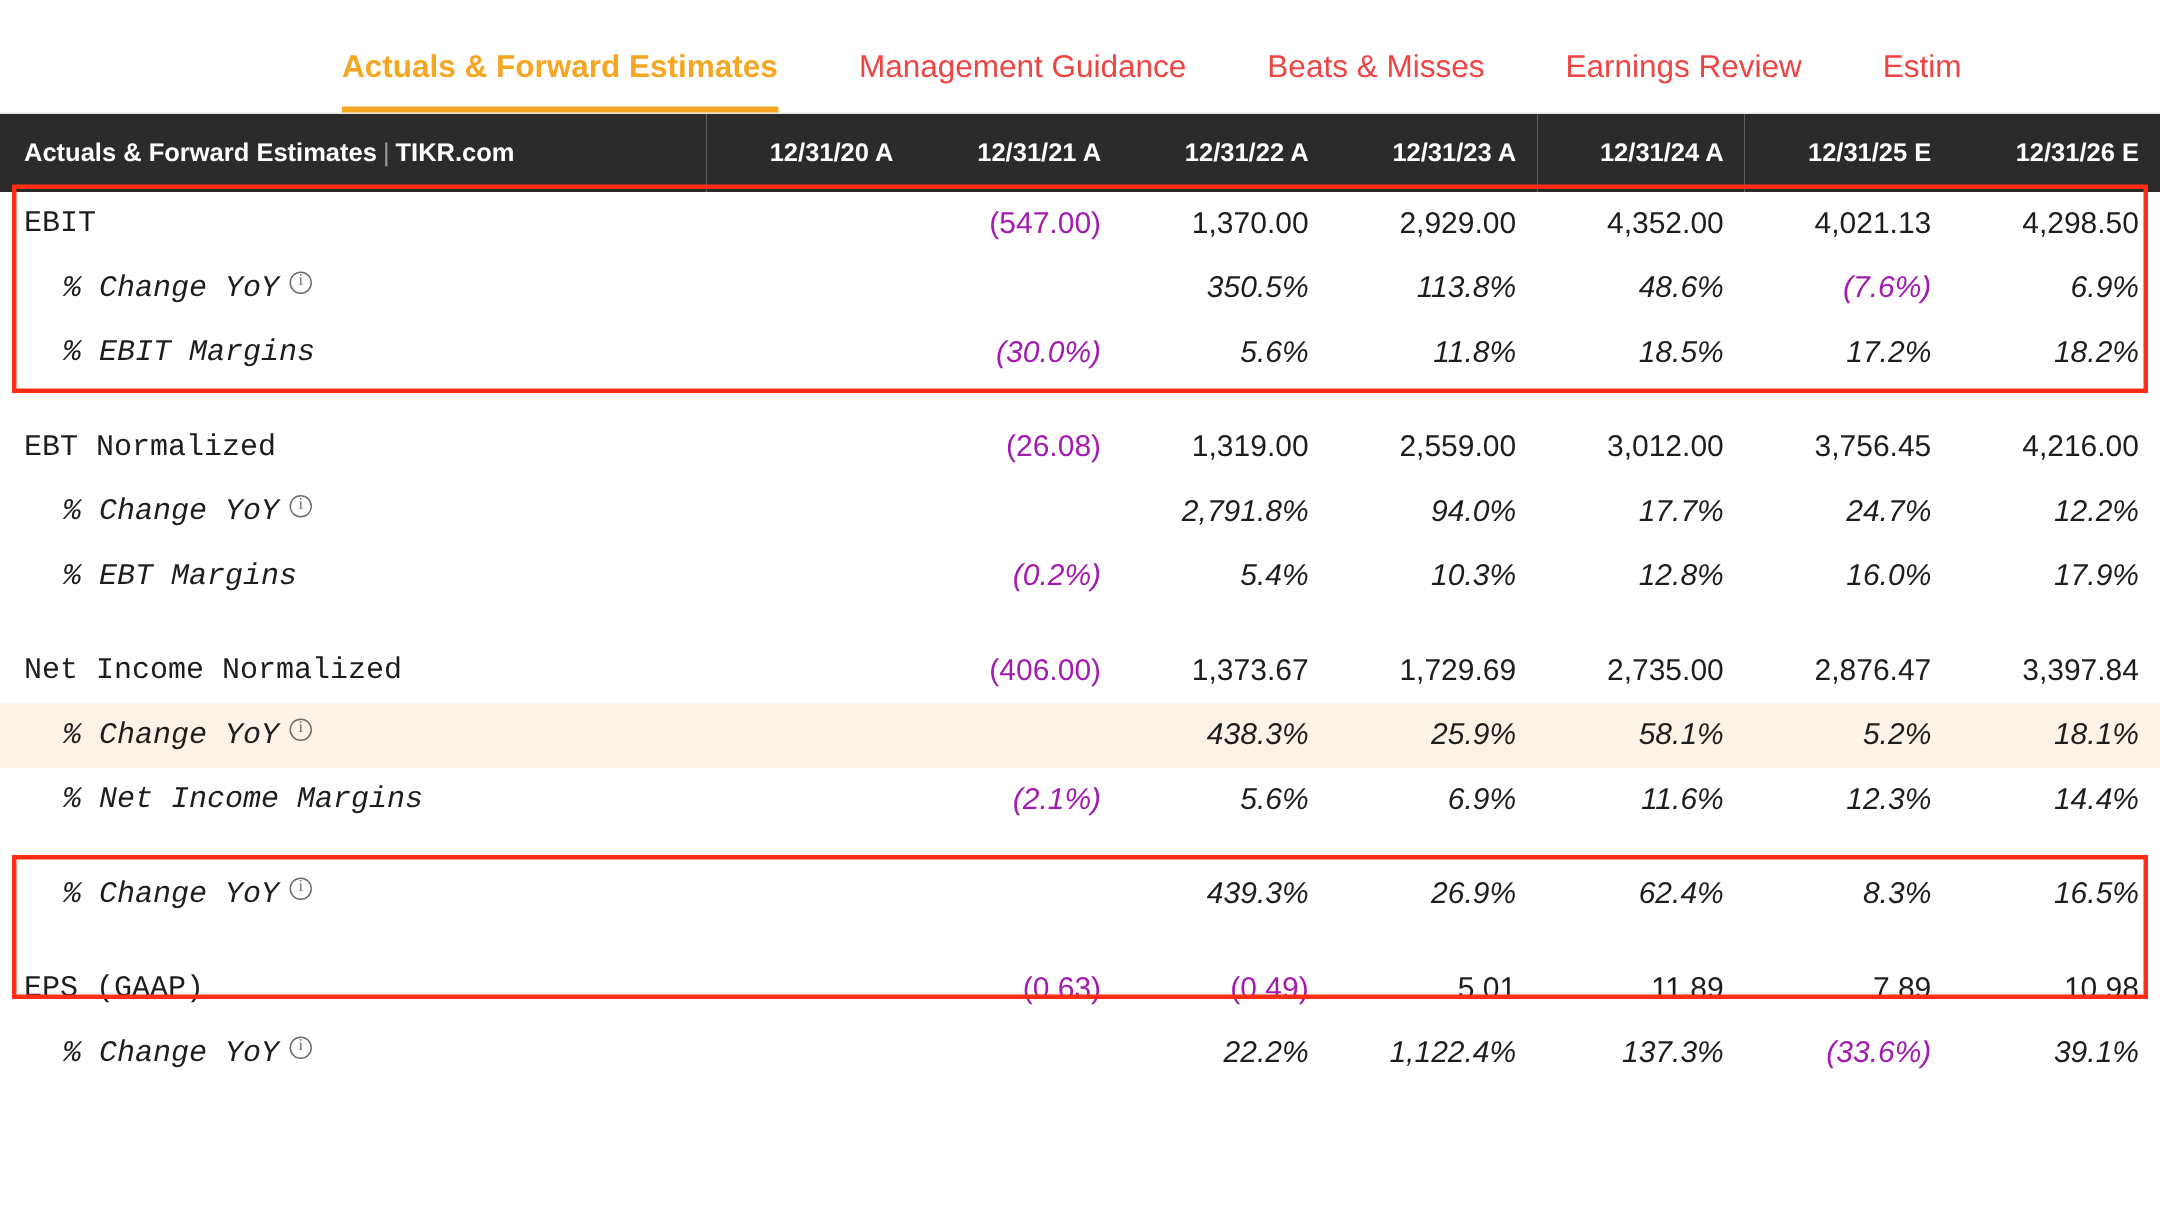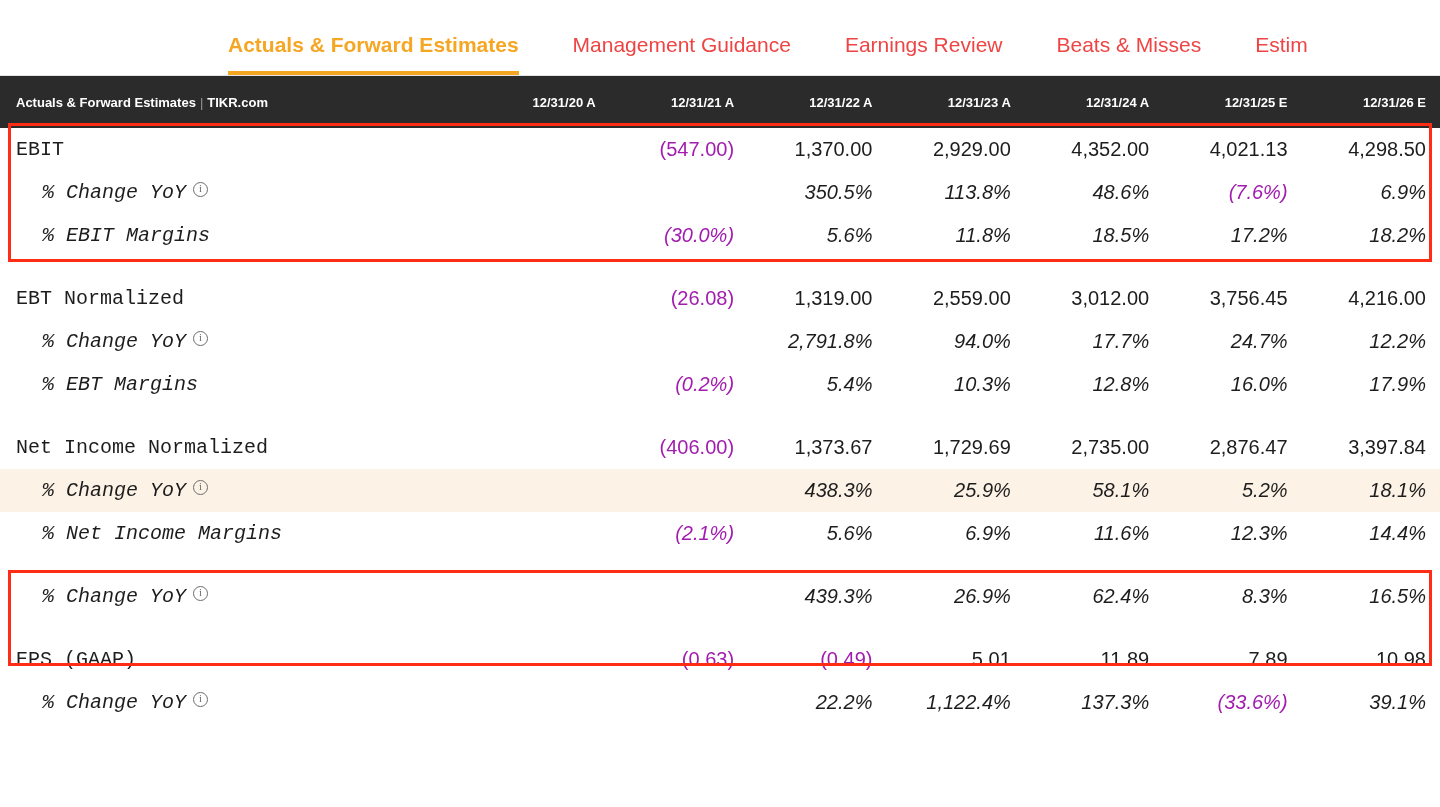--- a/index.html
+++ b/index.html
@@ -36,21 +36,21 @@
     font-weight: 600;
   }
 
   
   .table-wrap { width: 1440px; }
   table { border-collapse: collapse; width: 1440px; table-layout: fixed; }
 
   thead th {
     background: #2b2b2b;
     color: #ffffff;
-    font-size: 13px;
+    font-size: 17px;
     font-weight: bold;
     height: 52px;
     padding: 0 14px;
     text-align: right;
     white-space: nowrap;
     vertical-align: middle;
   }
   thead th.head-label {
     text-align: left;
     padding-left: 16px;
@@ -112,22 +112,22 @@
 
   .col-label { width: 470px; }
   .col-num   { width: 138px; }
 </style>
 </head>
 <body>
 
 <div class="tabs">
     <div class="tab active">Actuals &amp; Forward Estimates</div>
     <div class="tab">Management Guidance</div>
+    <div class="tab">Beats &amp; Misses</div>
     <div class="tab">Earnings Review</div>
-    <div class="tab">Beats &amp; Misses</div>
     <div class="tab">Estim</div>
   </div>
 
 <div class="table-wrap">
   <table>
     <colgroup>
       <col class="col-label">
       <col class="col-num">
         <col class="col-num">
         <col class="col-num">

